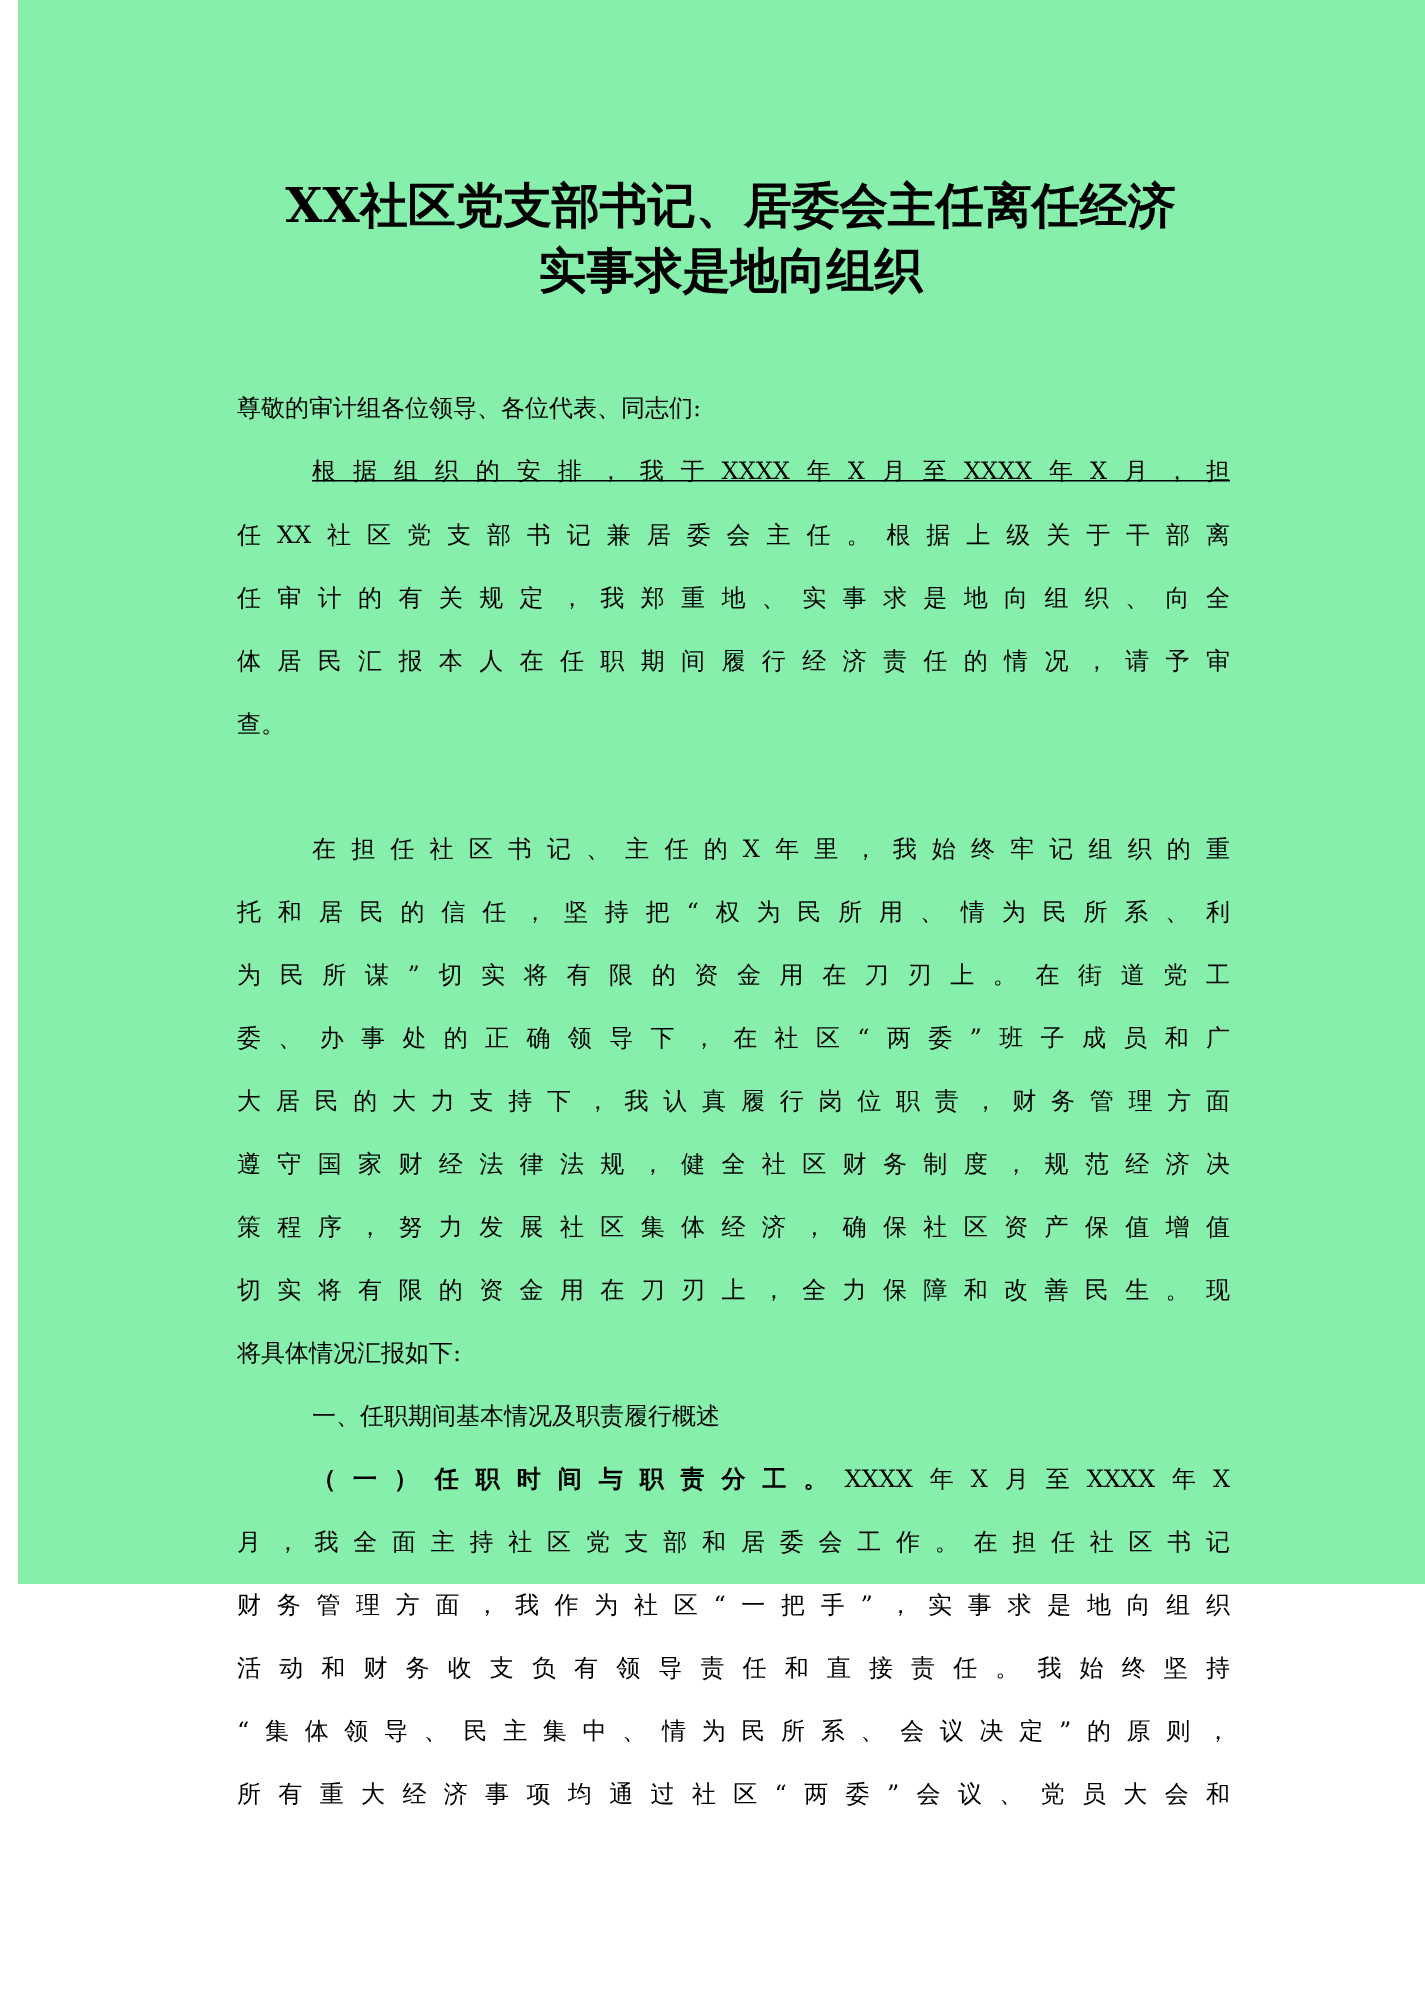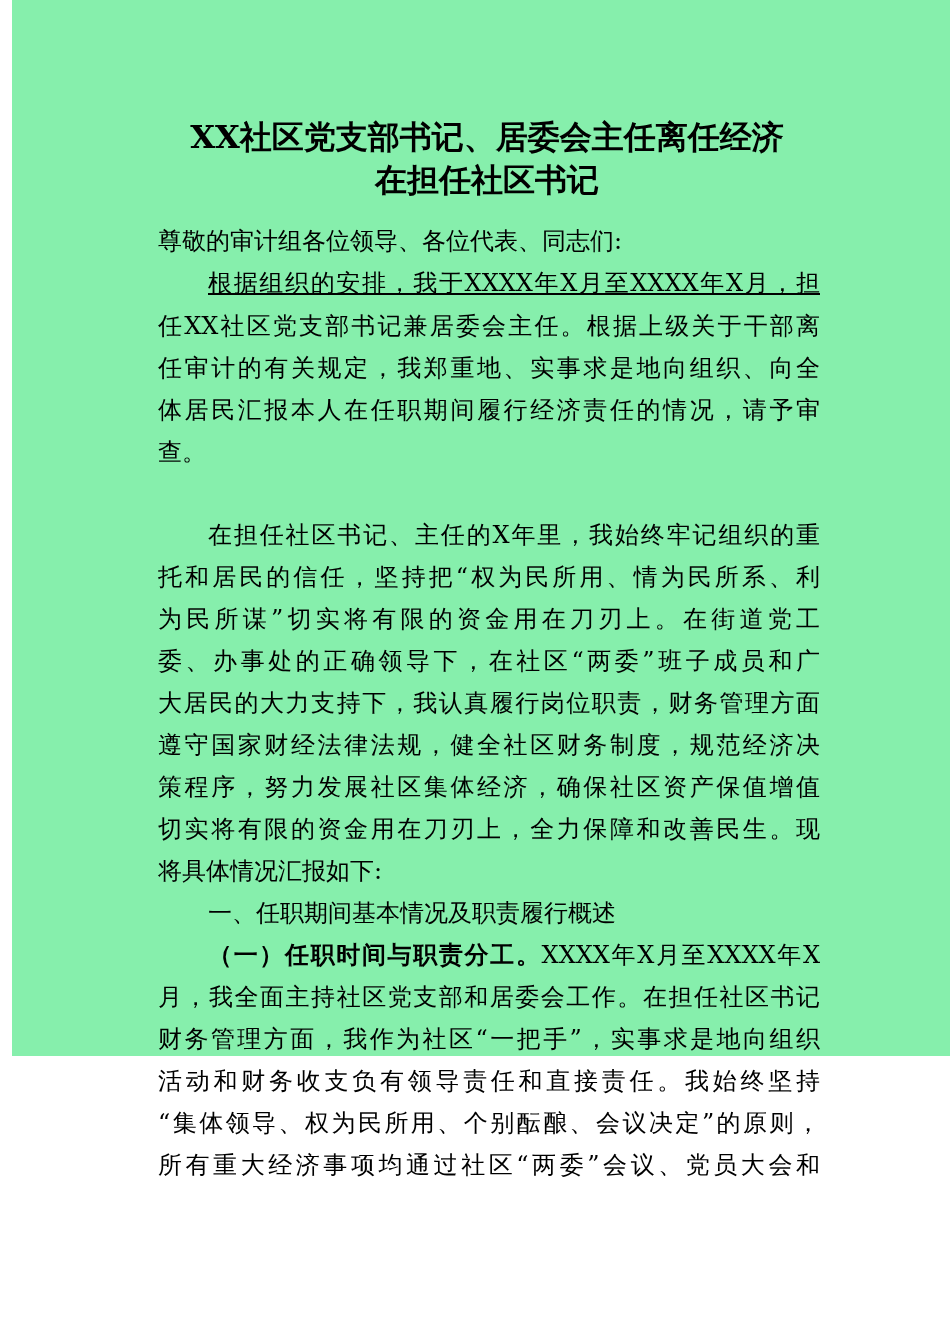--- a/index.html
+++ b/index.html
@@ -39,26 +39,27 @@
     .body-text {
       position: absolute;
       left: 146px;
       width: 666px;
     }
     .line {
       position: absolute;
       left: 0;
       width: 662px;
       height: 42px;
-      font-size: 24px;
+      font-size: 16px;
       line-height: 42px;
       white-space: nowrap;
       font-family: "DejaVu Serif", "Liberation Serif", serif;
       text-align: justify;
       text-align-last: justify;
+      margin-top: 31px;
     }
     .line.last {
       text-align-last: left;
     }
     .line.indent {
       left: 50px;
       width: 612px;
     }
     .heading1 {
       font-family: "DejaVu Sans", "Liberation Sans", sans-serif;
@@ -68,21 +69,21 @@
       font-family: "DejaVu Sans", "Liberation Sans", sans-serif;
       font-weight: bold;
     }
   </style>
 </head>
 <body>
 
 <div class="page">
 
   <div class="title l1">XX社区党支部书记、居委会主任离任经济</div>
-  <div class="title l2">在担任社区书记</div>
+  <div class="title l2">实事求是地向组织</div>
 
   <div class="body-text">
 
     <div class="line last" style="top:220px;">尊敬的审计组各位领导、各位代表、同志们:</div>
 
     <div class="line indent" style="top:262px;text-decoration:underline;">根据组织的安排，我于XXXX年X月至XXXX年X月，担</div>
     <div class="line" style="top:305px;">任XX社区党支部书记兼居委会主任。根据上级关于干部离</div>
     <div class="line" style="top:347px;">任审计的有关规定，我郑重地、实事求是地向组织、向全</div>
     <div class="line" style="top:389px;">体居民汇报本人在任职期间履行经济责任的情况，请予审</div>
     <div class="line last" style="top:431px;">查。</div>
@@ -96,17 +97,17 @@
     <div class="line" style="top:766px;">策程序，努力发展社区集体经济，确保社区资产保值增值</div>
     <div class="line" style="top:808px;">切实将有限的资金用在刀刃上，全力保障和改善民生。现</div>
     <div class="line last" style="top:850px;">将具体情况汇报如下:</div>
 
     <div class="line indent heading1" style="top:892px;">一、任职期间基本情况及职责履行概述</div>
 
     <div class="line indent" style="top:934px;"><span class="bold-lead">（一）任职时间与职责分工。</span><span>XXXX年X月至XXXX年X</span></div>
     <div class="line" style="top:976px;">月，我全面主持社区党支部和居委会工作。在担任社区书记</div>
     <div class="line" style="top:1018px;">财务管理方面，我作为社区“一把手”，实事求是地向组织</div>
     <div class="line" style="top:1060px;">活动和财务收支负有领导责任和直接责任。我始终坚持</div>
-    <div class="line" style="top:1102px;">“集体领导、权为民所用、个别酝酿、会议决定”的原则，</div>
+    <div class="line" style="top:1102px;">“集体领导、民主集中、情为民所系、会议决定”的原则，</div>
     <div class="line" style="top:1144px;">所有重大经济事项均通过社区“两委”会议、党员大会和</div>
 
   </div>
 </div>
 
 </body></html>

